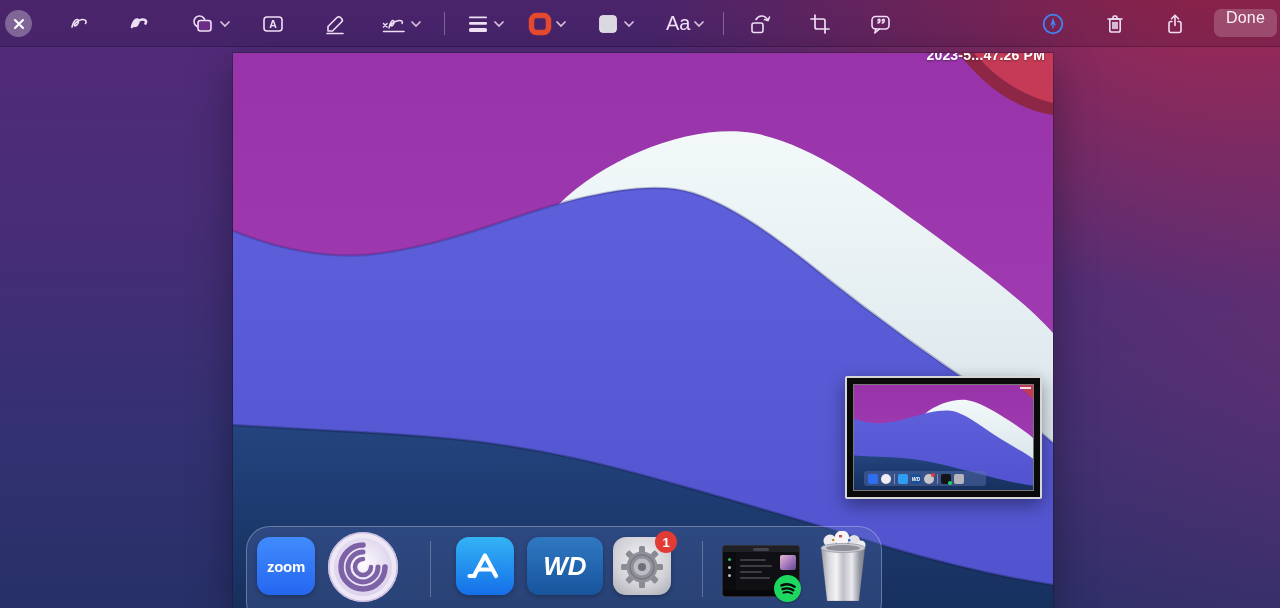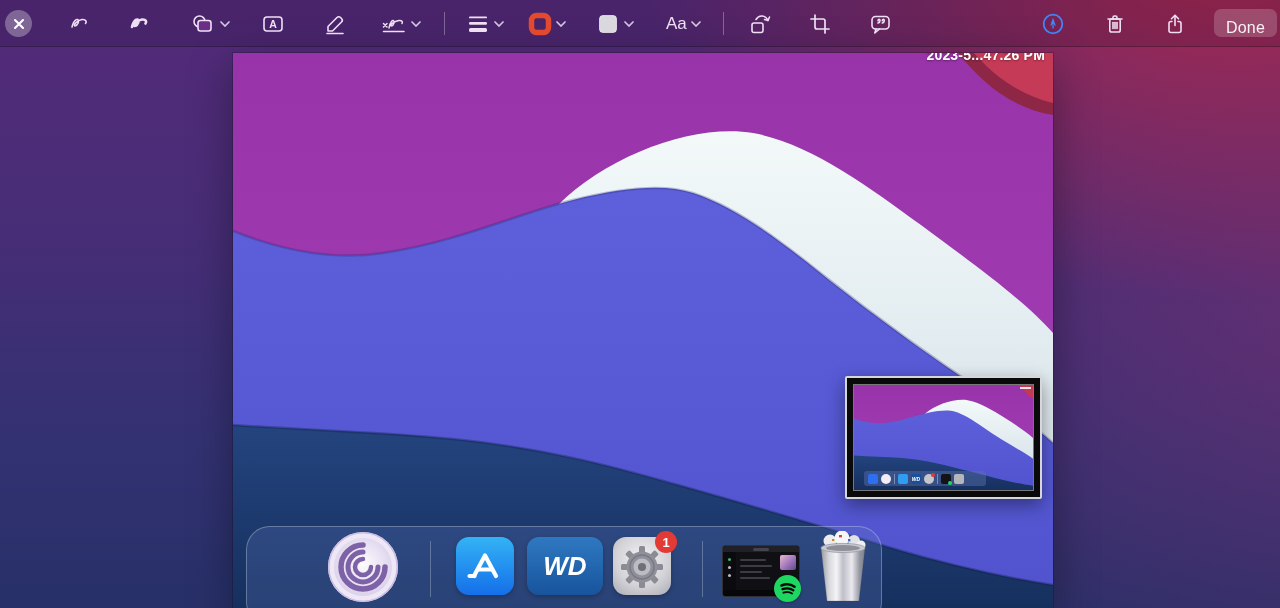--- a/index.html
+++ b/index.html
@@ -14,21 +14,21 @@
   
   .toolbar{position:absolute;left:0;top:0;width:1280px;height:47px;z-index:50;
     background:rgba(14,3,20,0.14);box-shadow:inset 0 -1px rgba(0,0,0,0.22);}
   .tool{position:absolute;top:0;height:47px;display:flex;align-items:center;gap:4px;color:#eedff5;}
   .tool svg{display:block;}
   .chev{opacity:.85;}
   .tb-divider{position:absolute;top:12px;width:1px;height:23px;background:rgba(255,255,255,0.30);}
   .close-circle{width:27px;height:27px;border-radius:50%;background:rgba(255,255,255,0.30);
     display:flex;align-items:center;justify-content:center;}
   .done-btn{position:absolute;left:1214px;top:9px;height:28px;padding:0 12px;border-radius:7px;
-    background:rgba(255,238,245,0.20);display:flex;align-items:flex-end;
+    background:rgba(255,238,245,0.20);display:flex;align-items:flex-start;
     color:#fdf0f4;font-size:16px;font-weight:500;letter-spacing:.2px;}
   .blue{color:#3f86f8;}
 
   
   .canvas{position:absolute;inset:0;}
   .screenshot{position:absolute;left:233px;top:53px;width:820px;height:555px;overflow:hidden;
     box-shadow:0 12px 40px rgba(0,0,0,0.35), 0 0 0 1px rgba(0,0,0,0.18);}
   .wallpaper{position:absolute;inset:0;width:100%;height:100%;}
   .timestamp{position:absolute;top:-6px;right:8px;color:#fff;font-size:14px;font-weight:700;
     text-shadow:0 1px 2px rgba(0,0,0,0.35);letter-spacing:.2px;}
@@ -201,21 +201,21 @@
 
     <div class="tool" style="left:596px">
       <svg width="24" height="24" viewBox="0 0 24 24">
         <rect x="3.5" y="3.5" width="17" height="17" rx="3.5" fill="#d8d8de" stroke="rgba(255,255,255,0.65)"></rect>
         </svg>
       <svg class="chev" width="10" height="6" viewBox="0 0 10 6" fill="none" stroke="currentColor" stroke-width="1.7" stroke-linecap="round">
           <path d="M1,1 L5,5 L9,1"></path>
         </svg>
     </div>
 
-    <div class="tool" style="left:666px;font-size:17px;font-weight:500">
+    <div class="tool" style="left:666px;font-size:20px;font-weight:500">
       <span>Aa</span>
       <svg class="chev" width="10" height="6" viewBox="0 0 10 6" fill="none" stroke="currentColor" stroke-width="1.7" stroke-linecap="round">
           <path d="M1,1 L5,5 L9,1"></path>
         </svg>
     </div>
 
     <div class="tb-divider" style="left:723px"></div>
 
     <div class="tool" style="left:748px">
       <svg width="25" height="24" viewBox="0 0 25 24" fill="none" stroke="currentColor" stroke-width="1.6" stroke-linecap="round" stroke-linejoin="round">
@@ -283,20 +283,23 @@
         <path d="M0,178 C55,200 105,207 150,200 C225,189 280,162 340,147 C392,134 432,131 460,140 C500,153 540,182 585,218 C650,270 710,312 760,345 C785,362 805,376 820,390 L820,555 L0,555 Z" fill="url(#gb)"></path>
         <path d="M0,178 C55,200 105,207 150,200 C225,189 280,162 340,147 C392,134 432,131 460,140 C500,153 540,182 585,218 C650,270 710,312 760,345 C785,362 805,376 820,390" fill="none" stroke="rgba(28,26,95,0.25)" stroke-width="2.5"></path>
         <path d="M0,372 C75,377 150,379 220,386 C310,395 375,412 445,432 C530,456 585,472 655,494 C715,512 775,525 820,532 L820,555 L0,555 Z" fill="url(#gn)"></path>
         <path d="M0,372 C75,377 150,379 220,386 C310,395 375,412 445,432 C530,456 585,472 655,494 C715,512 775,525 820,532" fill="none" stroke="rgba(10,22,55,0.3)" stroke-width="2.5"></path>
       </svg>
 
       <div class="timestamp">2023-5...47.26 PM</div>
 
       <div class="dock">
 
+        <div class="appicon ic-zoom">
+          <span>zoom</span>
+        </div>
 
         <div class="appicon ic-bt">
           <svg width="72" height="72" viewBox="0 0 72 72">
             <circle cx="36" cy="36" r="35" fill="#ede7f6"></circle>
             <circle cx="36" cy="36" r="34.2" fill="none" stroke="#c9bce0" stroke-width="1.5"></circle>
             <circle cx="36" cy="36" r="29" fill="url(#btg)"></circle>
             <g fill="none" stroke="#7e62a8" stroke-linecap="round">
               <path d="M36,14 a22,22 0 1 0 22,22" stroke-width="5.5"></path>
               <path d="M36,21 a15,15 0 1 0 15,15" stroke-width="5"></path>
               <path d="M36,28 a8,8 0 1 0 8,8" stroke-width="4.5"></path>

